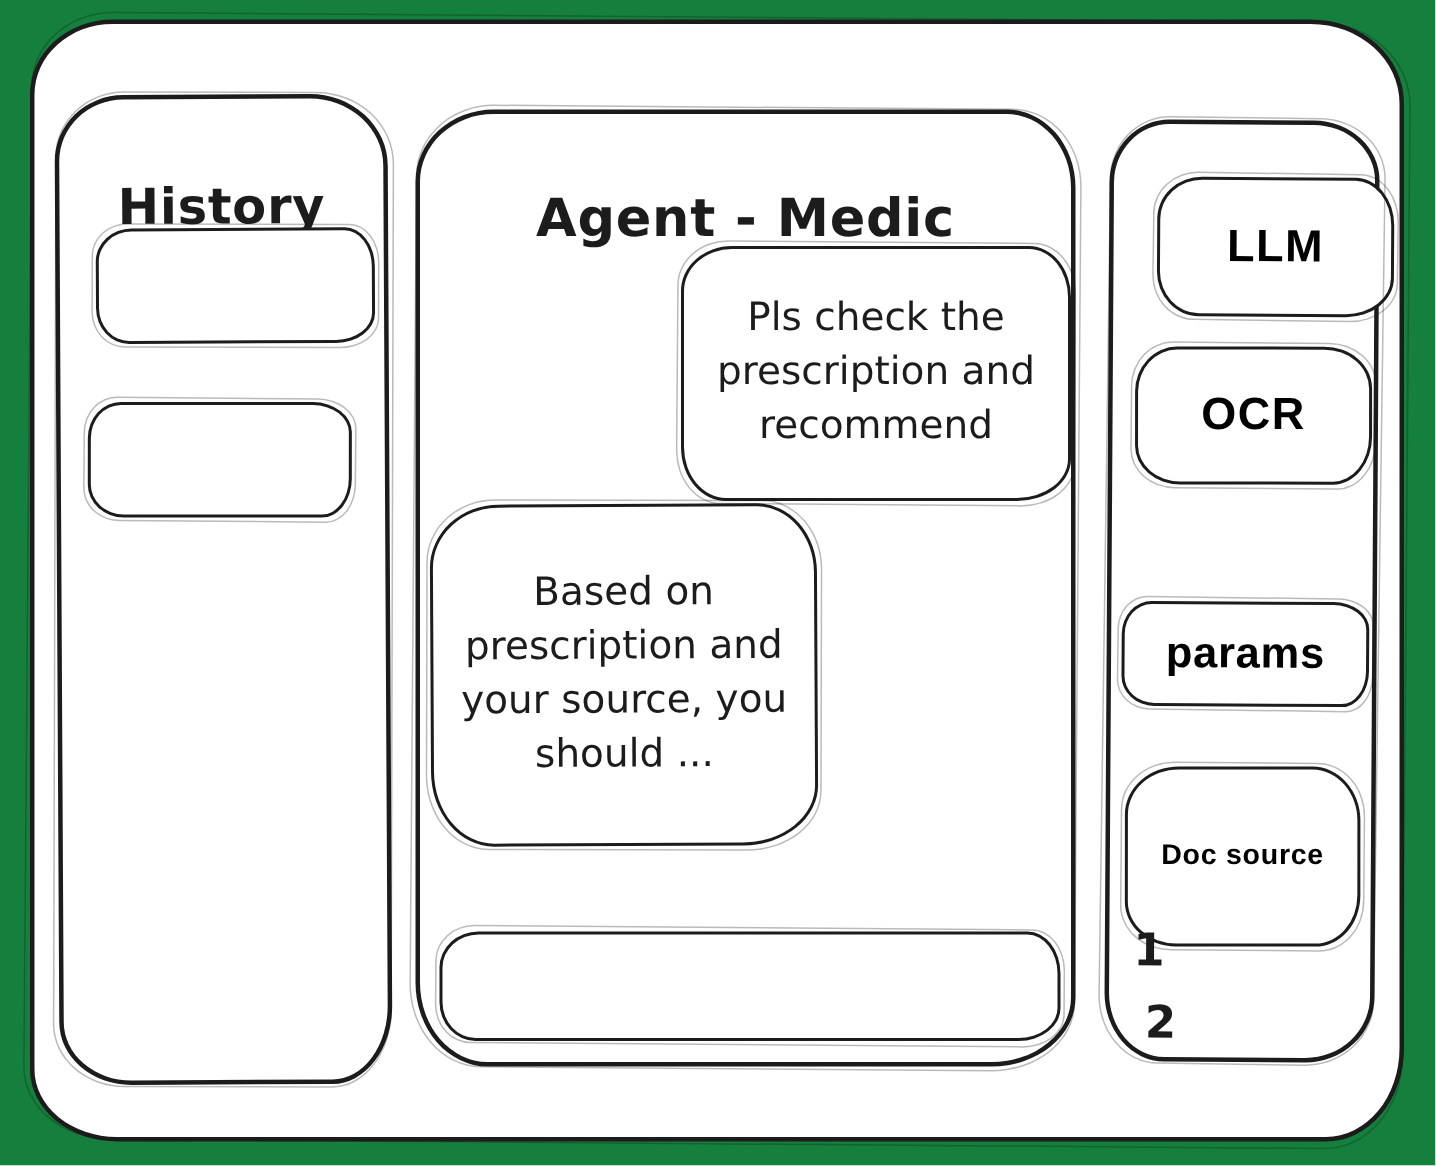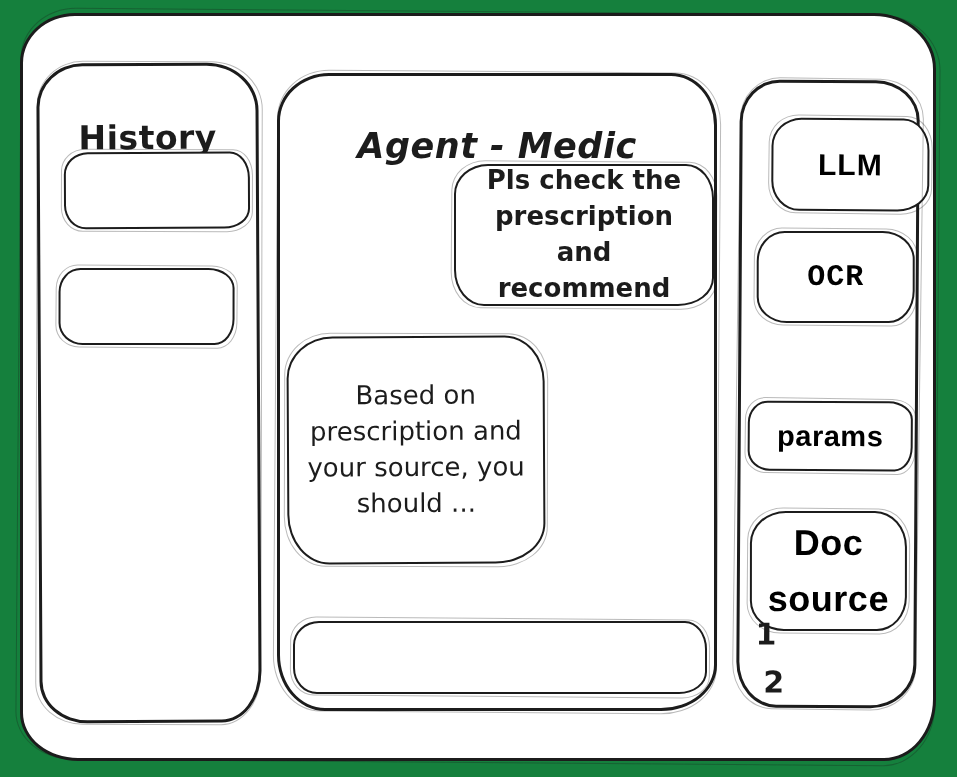--- a/index.html
+++ b/index.html
@@ -71,37 +71,35 @@
 
   
   .center-panel {
     left: 277px; top: 73px; width: 440px; height: 638px;
     border-width: 3px;
     border-radius: 52px 46px 56px 48px / 48px 52px 46px 56px;
   }
   .center-panel .panel-title {
     top: 27px;
     font-size: 35px;
-    font-style: italic;
   }
   .bubble {
     display: flex;
     align-items: center;
     justify-content: center;
     text-align: center;
     font-size: 26px;
     font-weight: 500;
     line-height: 1.38;
     padding: 8px 14px;
   }
   .bubble-user {
-    left: 174px; top: 88px; width: 260px; height: 142px;
+    left: 174px; top: 88px; width: 260px; height: 170px;
     border-width: 2.8px;
     border-radius: 34px 28px 36px 30px / 30px 34px 28px 36px;
-    font-weight: bold;
   }
   .bubble-assistant {
     left: 7px; top: 260px; width: 258px; height: 228px;
     border-width: 2.8px;
     border-radius: 46px 40px 50px 42px / 42px 46px 40px 50px;
   }
   .composer {
     left: 13px; top: 545px; width: 414px; height: 73px;
     border-width: 2.8px;
     border-radius: 26px 22px 28px 24px / 24px 28px 22px 26px;
@@ -139,34 +137,33 @@
   }
   .btn-llm {
     left: 29px; top: 35px; width: 158px; height: 93px;
     border-width: 2.8px;
     border-radius: 30px 26px 32px 28px / 28px 32px 26px 30px;
   }
   .btn-ocr {
     left: 15px; top: 148px; width: 158px; height: 92px;
     border-width: 2.8px;
     border-radius: 28px 32px 26px 30px / 30px 28px 32px 26px;
-    font-family: Liberation Mono, monospace;
   }
   .btn-params {
     left: 7px; top: 318px; width: 165px; height: 70px;
     border-width: 2.6px;
     border-radius: 20px 24px 18px 22px / 22px 18px 24px 20px;
     font-size: 29px;
     letter-spacing: 0.5px;
   }
   .btn-doc {
     left: 10px; top: 428px; width: 157px; height: 120px;
     border-width: 2.8px;
     border-radius: 36px 32px 30px 34px / 32px 36px 34px 30px;
-    font-size: 36px;
+    font-size: 19px;
     line-height: 1.55;
     letter-spacing: 0.5px;
   }
   .doc-num {
     position: absolute;
     font-size: 30px;
     font-weight: 600;
   }
   .doc-num-1 { left: 16px; top: 534px; }
   .doc-num-2 { left: 24px; top: 582px; }

